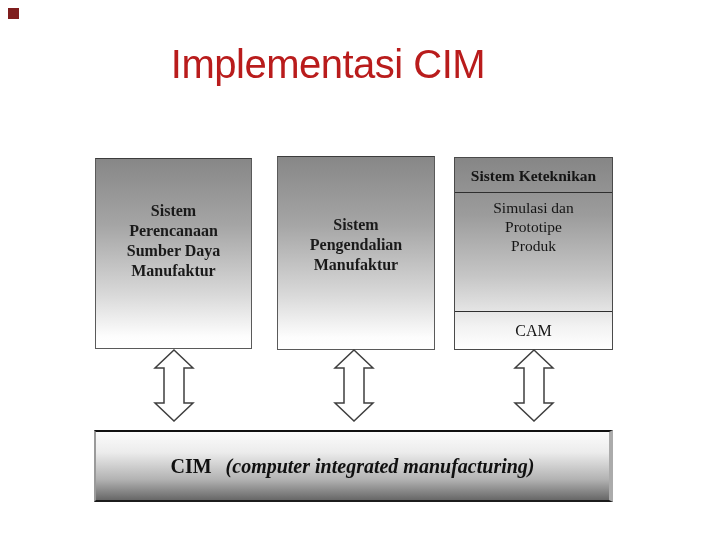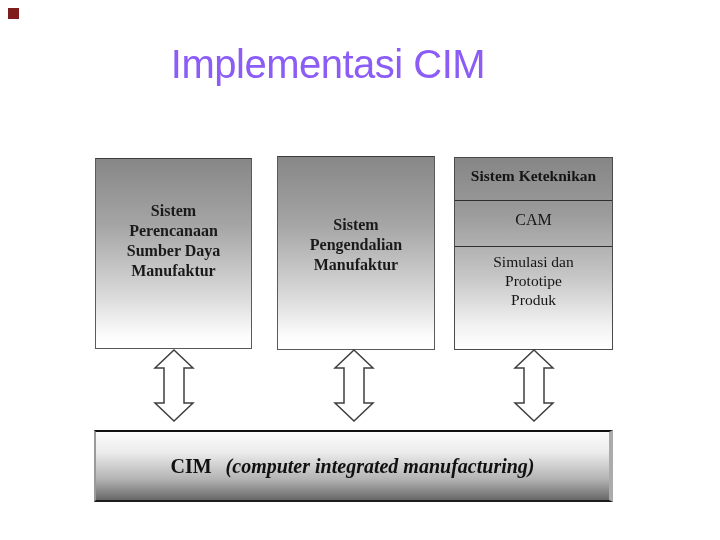--- a/index.html
+++ b/index.html
@@ -13,21 +13,21 @@
   .accent-square{
     position:absolute;left:8px;top:8px;width:11px;height:11px;
     background:#7f1d1d;
   }
   .slide-title{
     position:absolute;left:0;top:40px;width:656px;
     text-align:center;
     font-family:"Liberation Sans", sans-serif;
     font-size:40px;line-height:48px;font-weight:400;
     letter-spacing:-0.5px;
-    color:#8b5cf6;
+    color:#b91c1c;
     white-space:nowrap;
   }
   .gbox{
     position:absolute;
     background:linear-gradient(to bottom,#878787 0%,#a5a5a5 35%,#d9d9d9 72%,#fdfdfd 94%,#ffffff 100%);
     border:1px solid #5a5a5a;
     border-top-color:#3c3c3c;
     box-sizing:border-box;
     text-align:center;
     color:#1a1a1a;
@@ -41,21 +41,20 @@
   .box-mrp .box-label{padding-top:42px;}
   .box-control{left:277px;top:156px;width:158px;height:194px;}
   .box-control .box-label{padding-top:58px;}
   .eng-col{
     position:absolute;left:454px;top:157px;width:159px;height:193px;
     background:linear-gradient(to bottom,#868686 0%,#9c9c9c 30%,#c6c6c6 62%,#f2f2f2 88%,#ffffff 100%);
     border:1px solid #4a4a4a;
     box-sizing:border-box;
     display:flex;flex-direction:column;
     color:#151515;
-    gap:8px;
   }
   .eng-sec{
     display:flex;align-items:center;justify-content:center;
     text-align:center;
     font-size:16px;line-height:19px;
   }
   .eng-header{height:34px;font-weight:bold;font-size:15.5px;}
   .eng-cadcae{height:36px;border-top:1px solid #2e2e2e;}
   .eng-cam{height:37px;border-top:1px solid #2e2e2e;}
   .eng-sim{flex:1;border-top:1px solid #2e2e2e;align-items:flex-start;
@@ -96,24 +95,24 @@
   </div>
 
   <div class="gbox box-control">
     <div class="box-label">Sistem
 Pengendalian
 Manufaktur</div>
   </div>
 
   <div class="eng-col">
     <div class="eng-sec eng-header">Sistem Keteknikan</div>
-    <div class="eng-sec eng-cam">CAM</div>
     <div class="eng-sec eng-sim">Simulasi dan
 Prototipe
 Produk</div>
+    <div class="eng-sec eng-cam">CAM</div>
   </div>
 
   <svg class="v-arrow arrow-1" viewBox="0 0 42 73" xmlns="http://www.w3.org/2000/svg">
     <polygon points="21,1 40,19 31,19 31,54 40,54 21,72 2,54 11,54 11,19 2,19" fill="#ffffff" stroke="#3f3f3f" stroke-width="1.5" stroke-linejoin="miter"></polygon>
   </svg>
   <svg class="v-arrow arrow-2" viewBox="0 0 42 73" xmlns="http://www.w3.org/2000/svg">
     <polygon points="21,1 40,19 31,19 31,54 40,54 21,72 2,54 11,54 11,19 2,19" fill="#ffffff" stroke="#3f3f3f" stroke-width="1.5" stroke-linejoin="miter"></polygon>
   </svg>
   <svg class="v-arrow arrow-3" viewBox="0 0 42 73" xmlns="http://www.w3.org/2000/svg">
     <polygon points="21,1 40,19 31,19 31,54 40,54 21,72 2,54 11,54 11,19 2,19" fill="#ffffff" stroke="#3f3f3f" stroke-width="1.5" stroke-linejoin="miter"></polygon>

